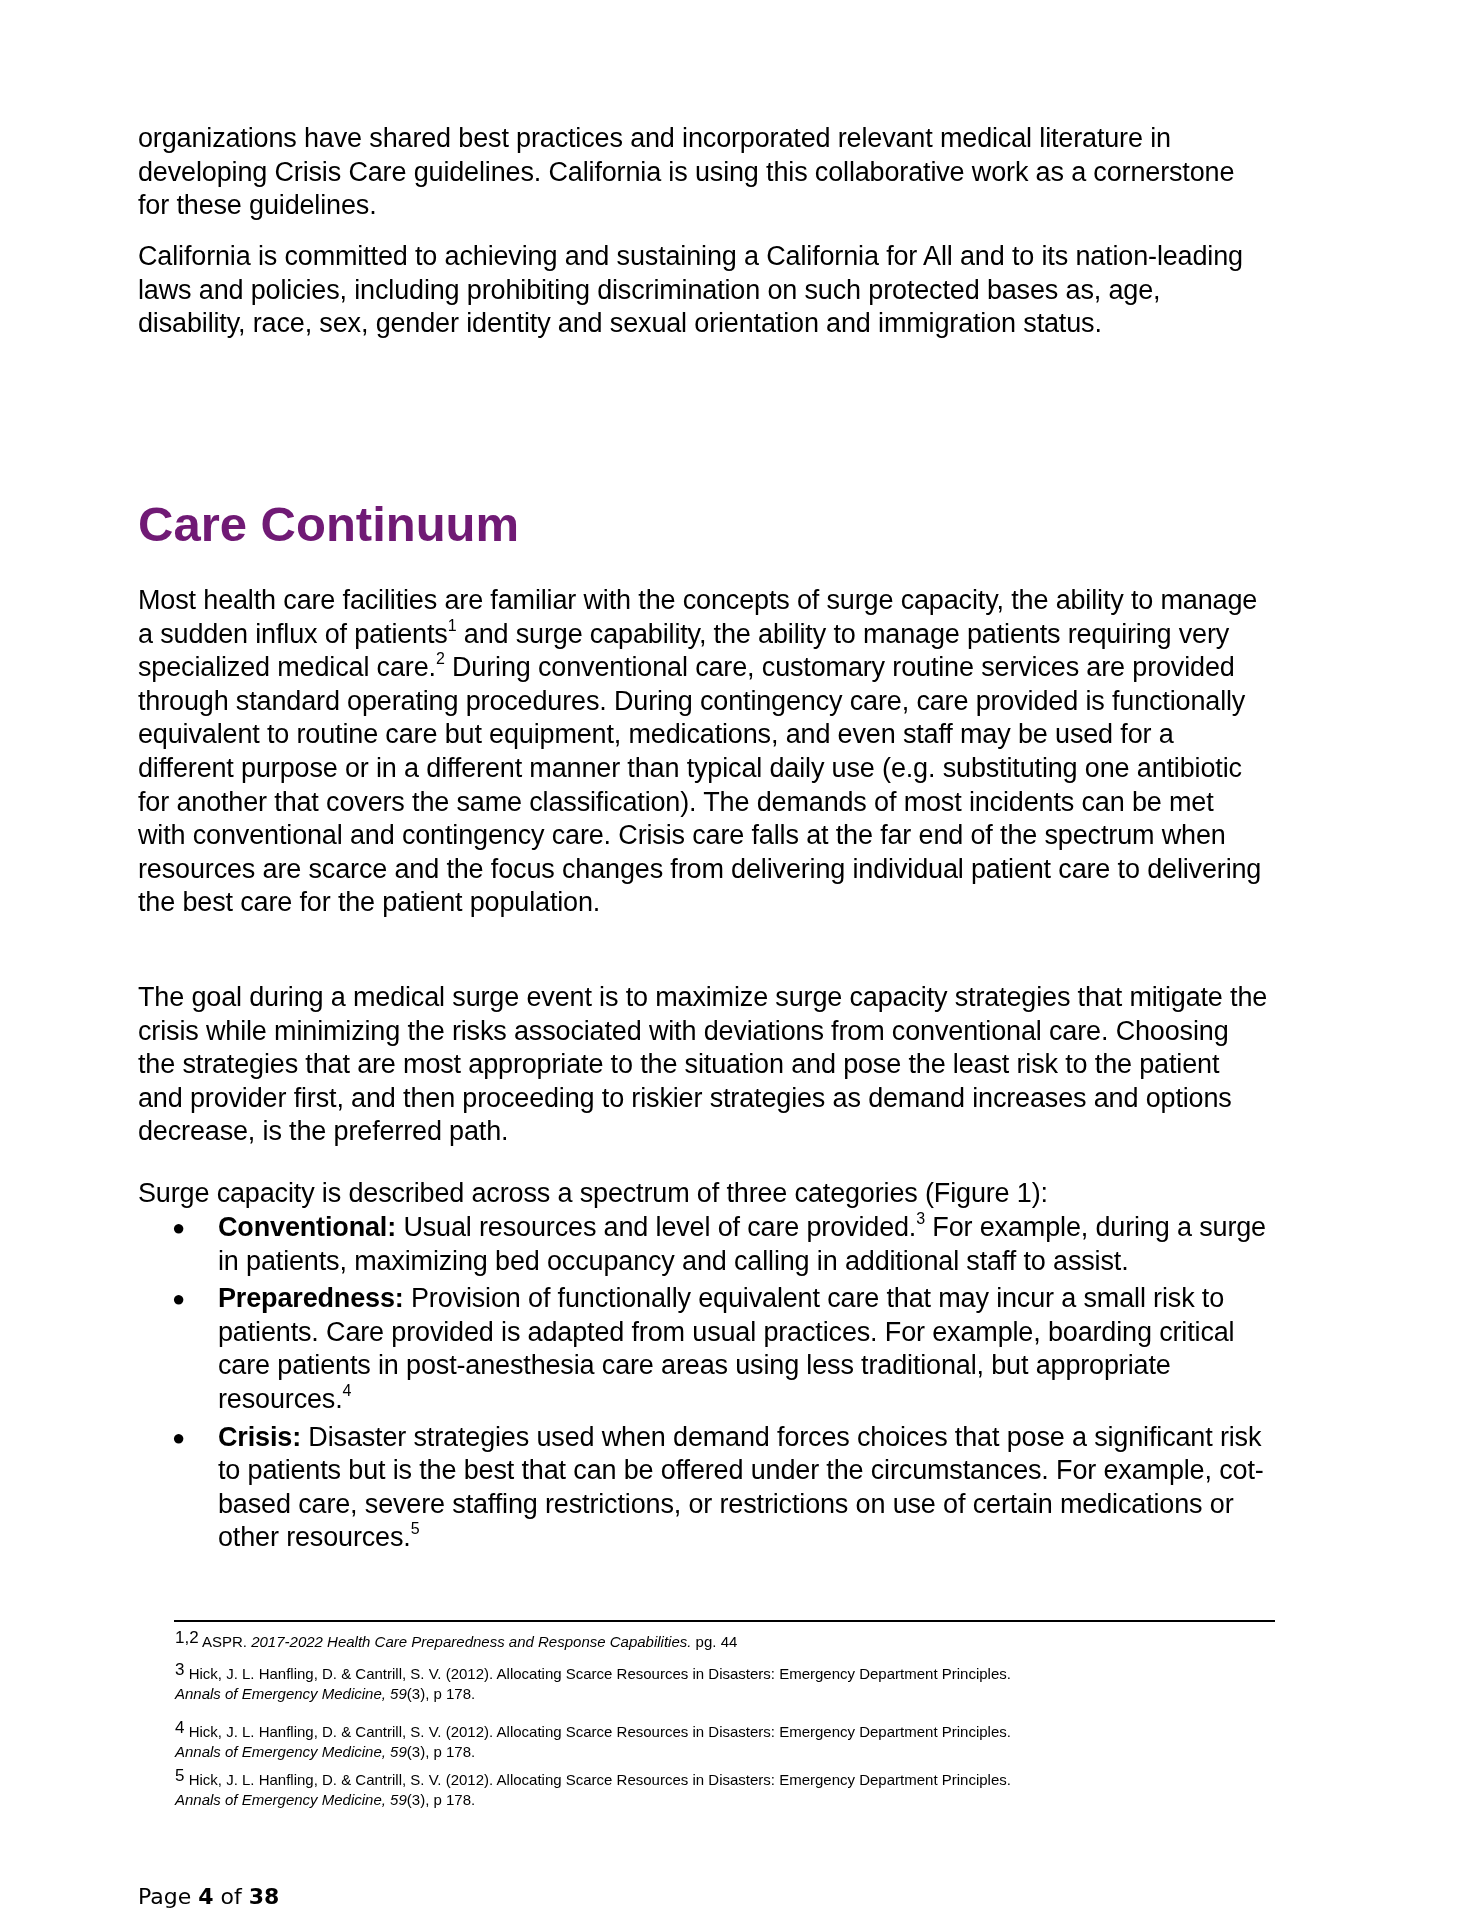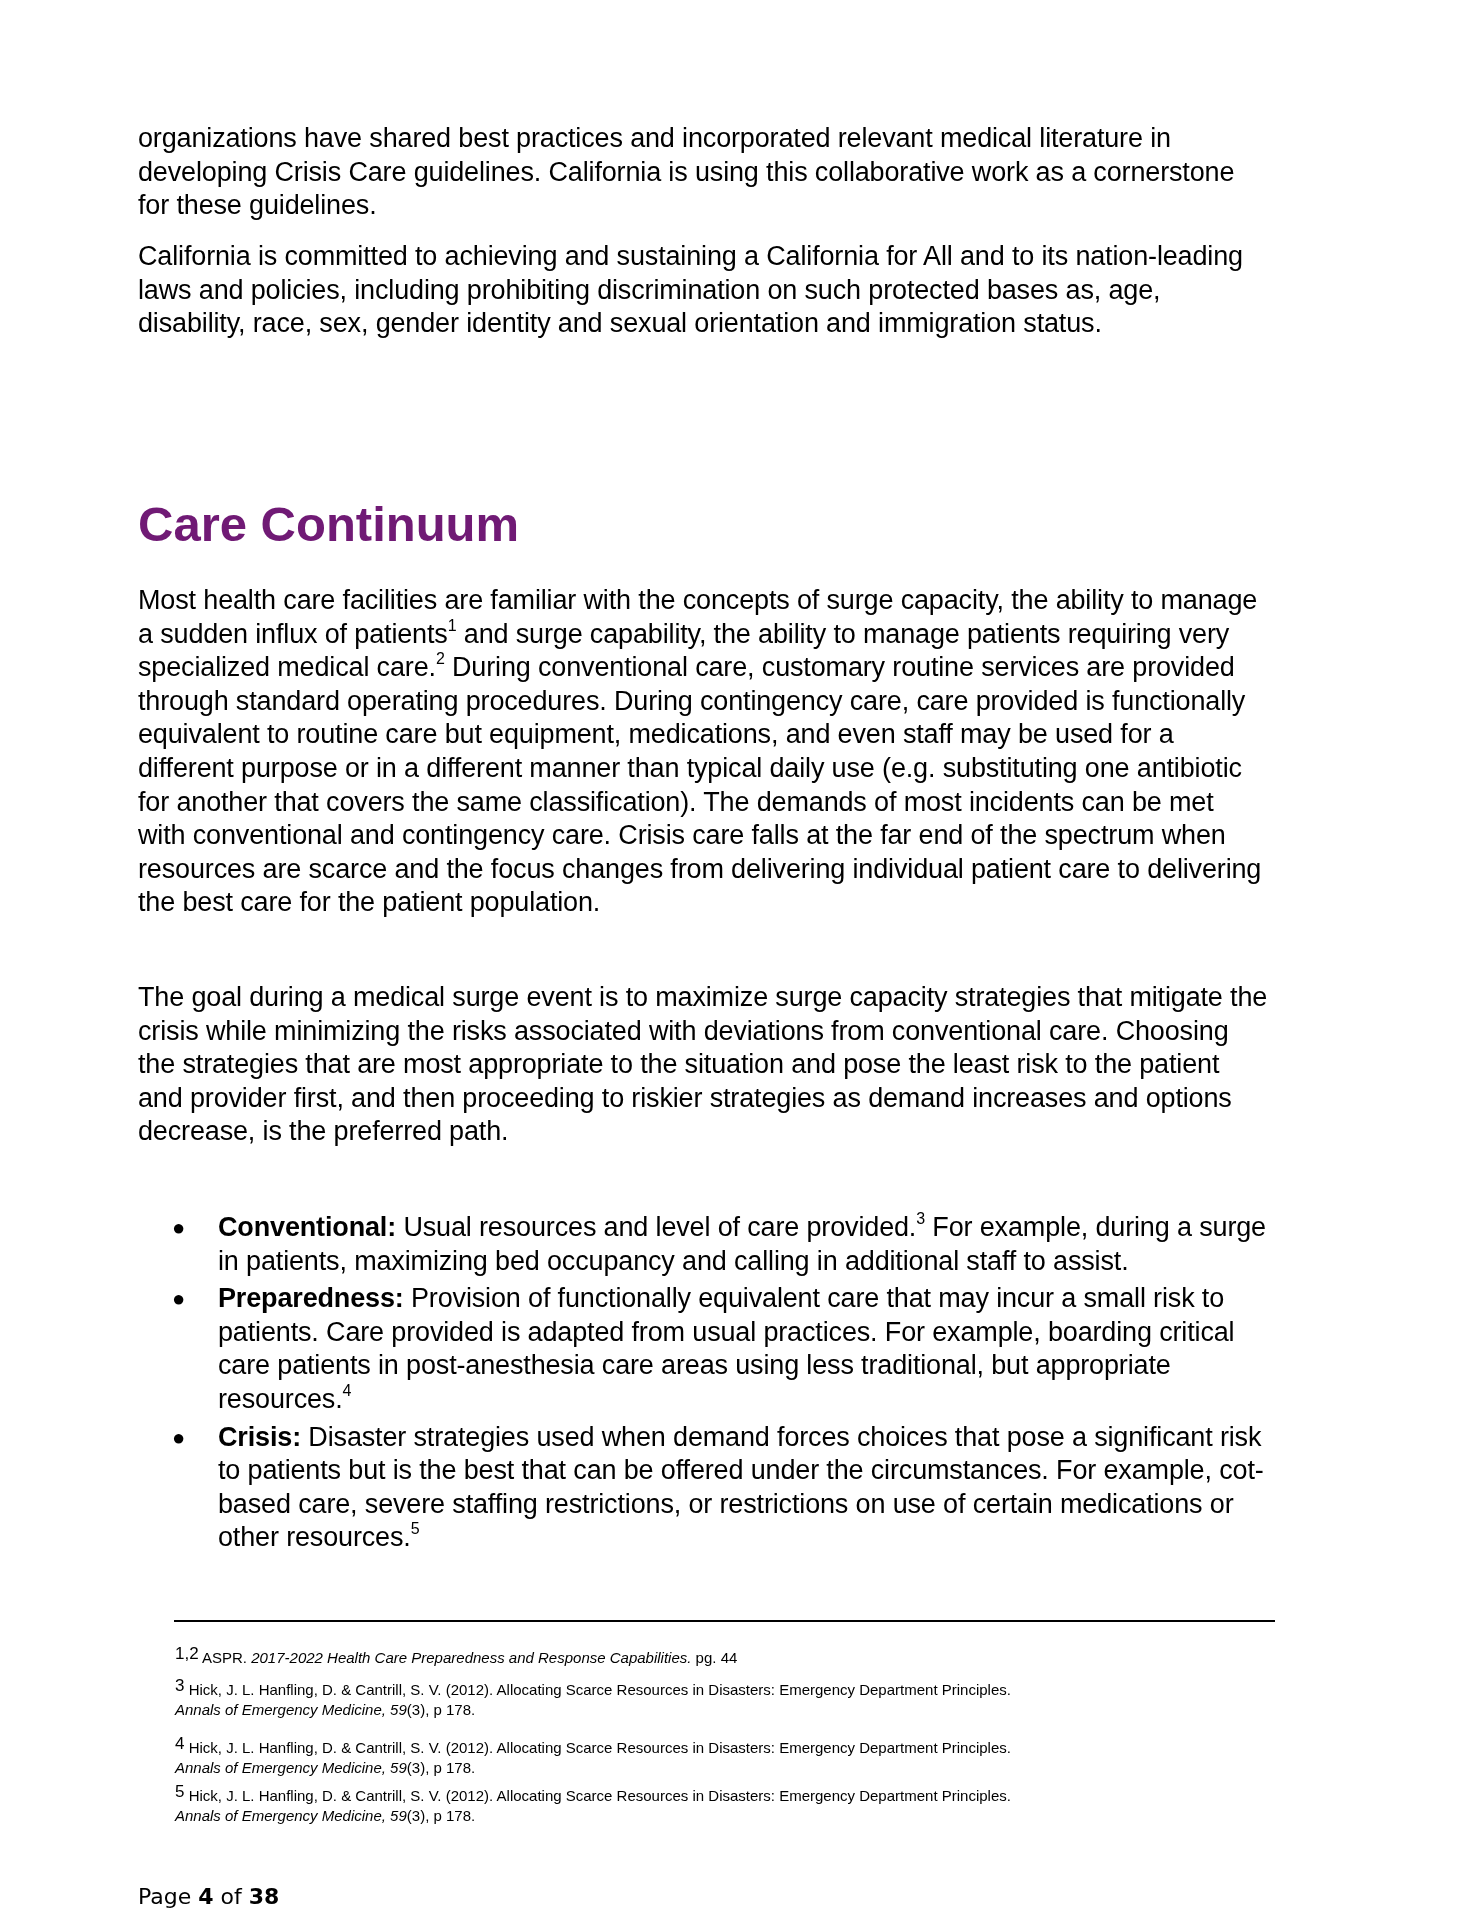--- a/index.html
+++ b/index.html
@@ -17,21 +17,21 @@
   .p6 { top:1177px; }
   sup { font-size:16px; line-height:0; vertical-align:super; position:relative; top:-2px; }
   ul.categories { position:absolute; left:138px; top:1211px; width:1130px; margin:0; padding:0; list-style:none; font-family:"Liberation Sans", sans-serif; font-size:27px; line-height:33.6px; letter-spacing:-0.15px; }
   ul.categories li { position:relative; padding-left:80px; margin:0 0 4px 0; }
   ul.categories li .bullet { position:absolute; left:34px; top:0; font-size:22px; }
   ul.categories li b { font-weight:bold; }
   .footnote-rule { position:absolute; left:174px; top:1620px; width:1101px; height:0; border-top:2px solid #000; }
   .footnotes { position:absolute; left:175px; top:1628px; width:1100px; font-family:"Liberation Sans", sans-serif; font-size:15px; line-height:20px; }
   .footnote { margin:0; }
   .footnote .fn-mark { font-size:17px; vertical-align:4px; }
-  .fn1 { margin-top:16px; }
+  .fn1 { margin-top:0; }
   .fn2 { margin-top:8px; }
   .fn3 { margin-top:14px; }
   .fn4 { margin-top:4px; }
   .footer { position:absolute; left:138px; top:1842px; font-family:"DejaVu Sans", sans-serif; font-size:22px; line-height:30px;margin-top:40px; }
   .footer b { font-weight:bold; }
 </style>
 </head>
 <body>
 
 <div class="page">
@@ -40,20 +40,21 @@
 
   <p class="body-text p2">California is committed to achieving and sustaining a California for All and to its nation-leading laws and policies, including prohibiting discrimination on such protected bases as, age, disability, race, sex, gender identity and sexual orientation and immigration status.</p>
 
 
   <h1 class="section-title">Care Continuum</h1>
 
   <p class="body-text p4"><span>Most health care facilities are familiar with the concepts of surge capacity, the ability to manage a sudden influx of patients</span><sup>1</sup><span> and surge capability, the ability to manage patients requiring very specialized medical care.</span><sup>2</sup><span> During conventional care, customary routine services are provided through standard operating procedures. During contingency care, care provided is functionally equivalent to routine care but equipment, medications, and even staff may be used for a different purpose or in a different manner than typical daily use (e.g. substituting one antibiotic for another that covers the same classification). The demands of most incidents can be met with conventional and contingency care. Crisis care falls at the far end of the spectrum when resources are scarce and the focus changes from delivering individual patient care to delivering the best care for the patient population.</span></p>
 
   <p class="body-text p5">The goal during a medical surge event is to maximize surge capacity strategies that mitigate the crisis while minimizing the risks associated with deviations from conventional care. Choosing the strategies that are most appropriate to the situation and pose the least risk to the patient and provider first, and then proceeding to riskier strategies as demand increases and options decrease, is the preferred path.</p>
 
+  <p class="body-text p6">Surge capacity is described across a spectrum of three categories (Figure 1):</p>
 
   <ul class="categories">
     <li>
       <span class="bullet">●</span>
       <b>Conventional:</b><span> Usual resources and level of care provided.</span><sup>3</sup><span> For example, during a surge in patients, maximizing bed occupancy and calling in additional staff to assist.</span>
     </li>
     <li>
       <span class="bullet">●</span>
       <b>Preparedness:</b><span> Provision of functionally equivalent care that may incur a small risk to patients. Care provided is adapted from usual practices. For example, boarding critical care patients in post-anesthesia care areas using less traditional, but appropriate resources.</span><sup>4</sup>
     </li>

